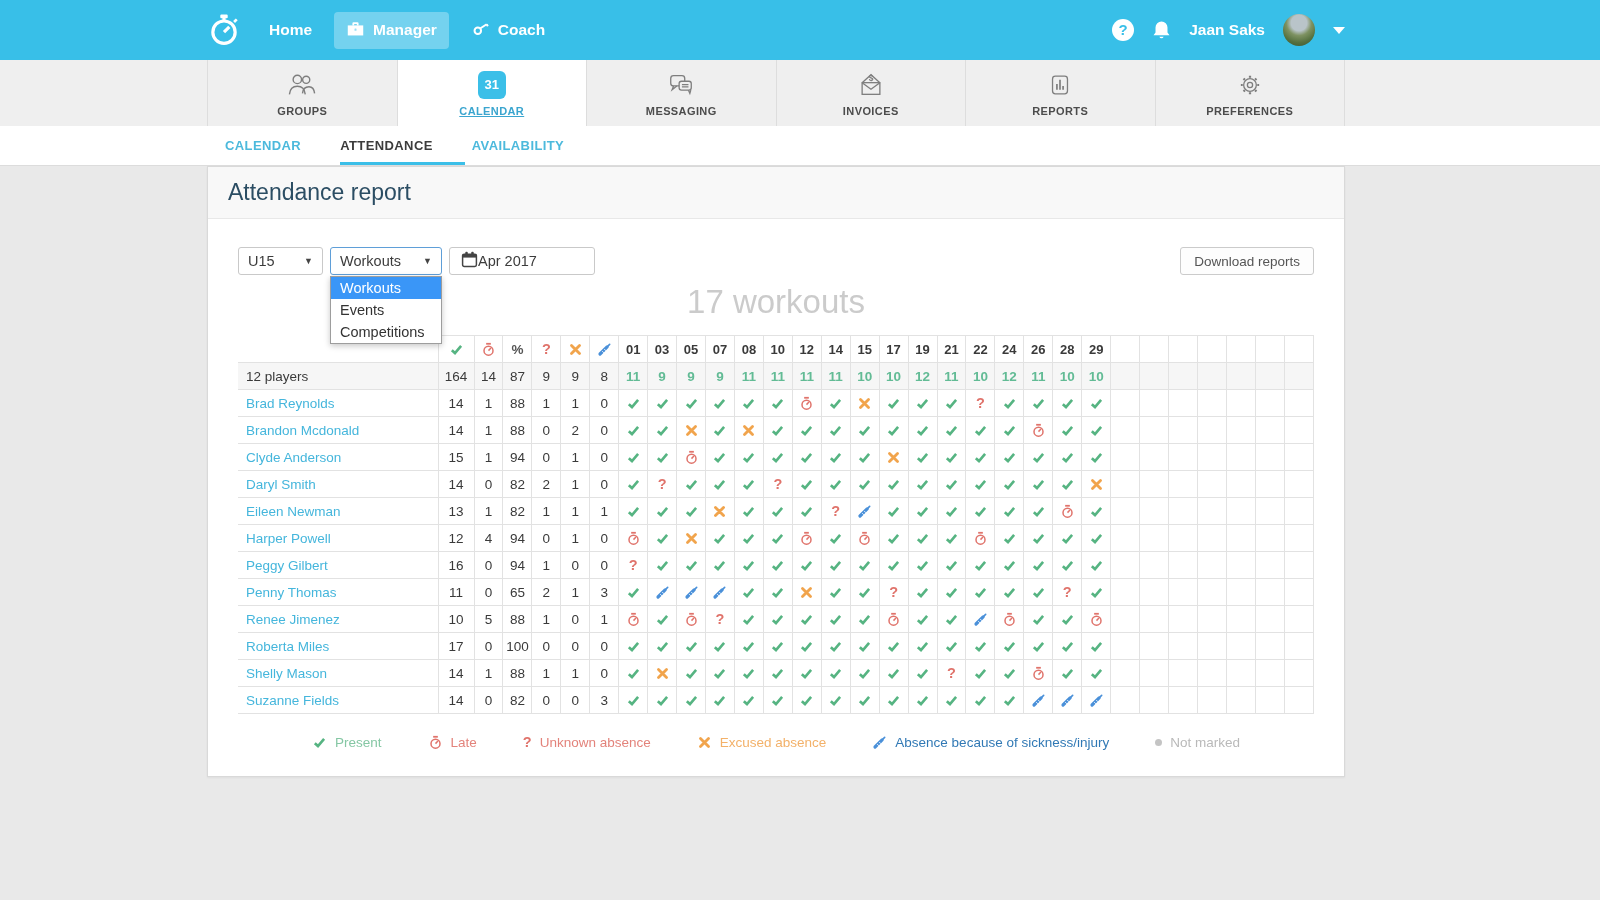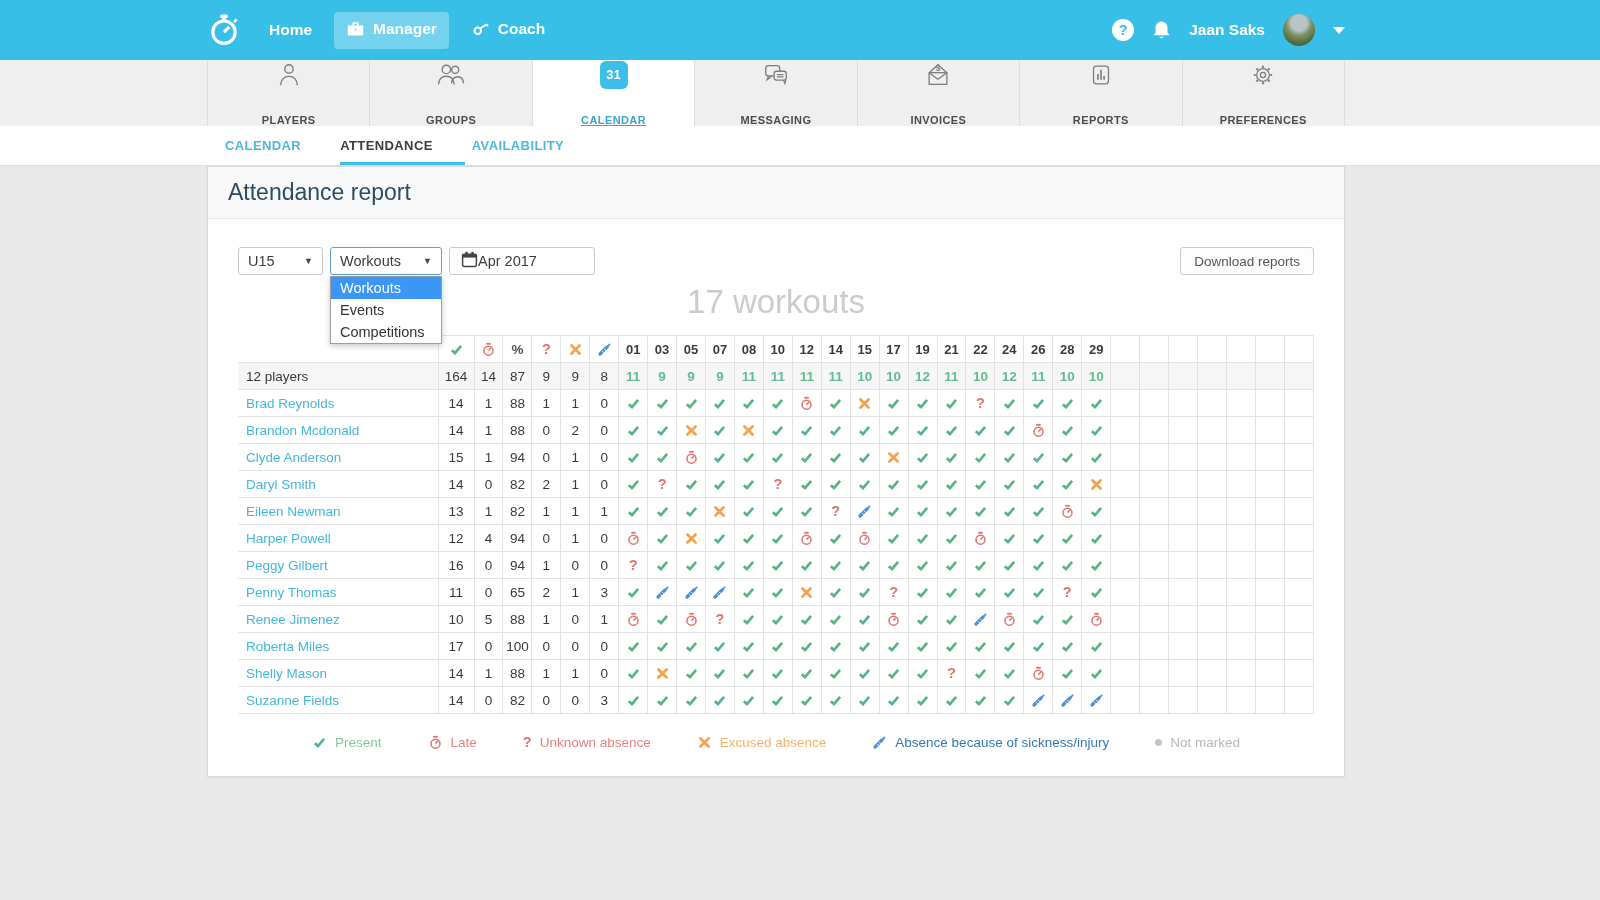--- a/index.html
+++ b/index.html
@@ -6,39 +6,39 @@
   html,body { width:1600px; height:900px; overflow:hidden; background:#e9e9e9;
     font-family:"Liberation Sans", sans-serif; }
 
   
   .topbar { height:60px; background:#38bfe8; }
   .topbar-inner { width:1138px; margin-left:207px; height:100%;
     display:flex; align-items:center; justify-content:space-between; }
   .tb-left { display:flex; align-items:center; gap:10px; }
   .tb-right { display:flex; align-items:center; gap:18px; }
   .logo { display:inline-flex; margin-right:6px; }
-  .tb-item { display:inline-flex; align-items:flex-start; gap:8px; color:#fff;
+  .tb-item { display:inline-flex; align-items:center; gap:8px; color:#fff;
     font-size:15.5px; font-weight:700; padding:8px 12px; border-radius:4px;
     cursor:pointer; text-decoration:none; }
   .tb-item.tb-active { background:rgba(255,255,255,.30); }
   .tb-user { color:#fff; font-size:15.5px; font-weight:700; }
   .help-bubble { width:22px; height:22px; border-radius:50%; background:#fff;
     color:#38bfe8; font-weight:700; font-size:15px; text-align:center;
     line-height:22px; cursor:pointer; }
   .bell { cursor:pointer; display:inline-flex; }
   .avatar { width:32px; height:32px; border-radius:50%; cursor:pointer;
     background:radial-gradient(circle at 50% 28%, #b9c4c9 0 28%, #7e9262 45%, #55703f 70%, #3a4f2c 100%); }
   .caret-down { width:0; height:0; border-left:6px solid transparent;
     border-right:6px solid transparent; border-top:7px solid #fff; cursor:pointer; }
 
   
   .mainnav { height:66px; background:#efefef; }
   .nav-inner { width:1138px; margin-left:207px; display:flex; height:100%; }
   .nav-item { flex:1; display:flex; flex-direction:column; align-items:center;
-    justify-content:space-between; gap:5px; border-left:1px solid #ddd; cursor:pointer; }
+    justify-content:center; gap:5px; border-left:1px solid #ddd; cursor:pointer; }
   .nav-item:last-child { border-right:1px solid #ddd; }
   .nav-item.active { background:#fff; }
   .nav-label { font-size:11px; font-weight:600; letter-spacing:.4px; color:#4c4c4c; }
   .nav-item.active .nav-label { color:#3aa5cf; text-decoration:underline; }
   .nav-ic { height:30px; display:flex; align-items:center; justify-content:center; }
   .cal-badge { width:28px; height:28px; background:#3bbfe8; border-radius:6px;
     color:#fff; font-size:13px; font-weight:700; text-align:center; line-height:28px; }
 
   
   .subnav { height:40px; background:#fff; display:flex; align-items:center;
@@ -157,31 +157,20 @@
       </span>
       <span class="tb-user">Jaan Saks</span>
       <span class="avatar"></span>
       <span class="caret-down"></span>
     </div>
   </div>
 </div>
 
 <div class="mainnav">
   <div class="nav-inner">
-    <div class="nav-item">
-      <div class="nav-ic">
-        <svg width="30" height="28" viewBox="0 0 32 30">
-            <g fill="none" stroke="#7e7e7e" stroke-width="1.5">
-          <circle cx="16" cy="8.5" r="4.5"></circle>
-              <path d="M7 26c.6-6.5 4.3-9.5 9-9.5s8.4 3 9 9.5"></path>
-            </g>
-          </svg>
-        </div>
-      <div class="nav-label">PLAYERS</div>
-    </div>
     <div class="nav-item">
       <div class="nav-ic">
         <svg width="34" height="28" viewBox="0 0 36 30">
             <g fill="none" stroke="#7e7e7e" stroke-width="1.5">
           <circle cx="22.5" cy="9.5" r="3.8"></circle>
               <path d="M18.5 24c.5-5 3.2-7.2 7-7.2 3.7 0 5.5 2.2 6 7.2"></path>
           <circle cx="13" cy="9" r="4.5"></circle>
               <path d="M4.5 25c.6-6 4-8.7 8.5-8.7 4.4 0 7.9 2.7 8.5 8.7"></path>
             </g>
           </svg>

